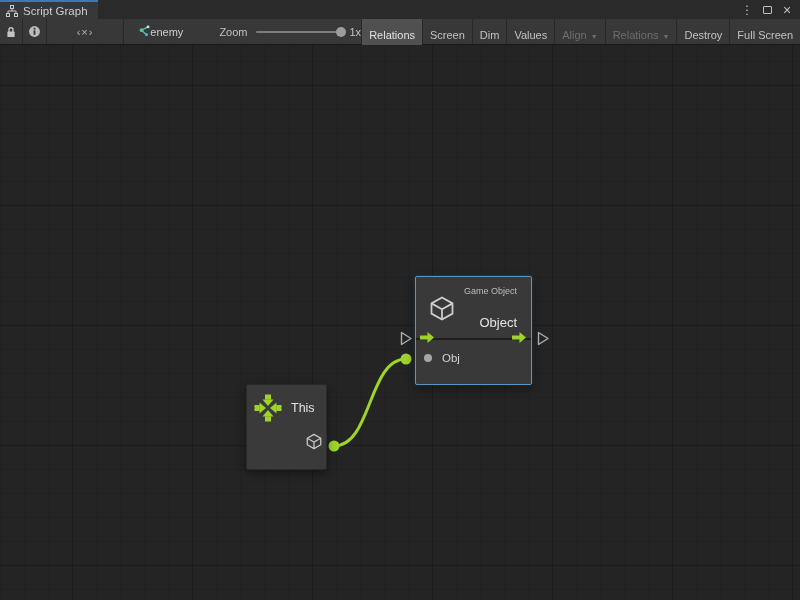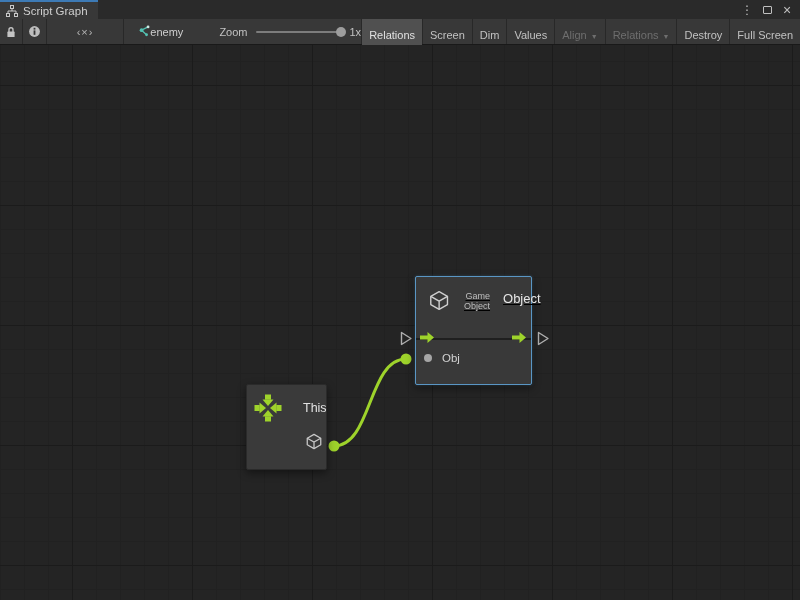--- a/index.html
+++ b/index.html
@@ -54,26 +54,26 @@
 
   .wire-layer { position:absolute; left:0; top:0; width:800px; height:555px; pointer-events:none; }
 
   .node { position:absolute; background:#3a3a3a; border-radius:2px;
           box-shadow:0 3px 8px rgba(0,0,0,0.45); }
   .node-this { left:246px; top:339px; width:81px; height:86px; border:1px solid #2a2a2a; }
   .node-destroy { left:415px; top:231px; width:117px; height:109px;
                   border:1px solid #5a96c4; background:#393939;
                   box-shadow:0 3px 8px rgba(0,0,0,0.45), 0 0 3px rgba(90,150,196,0.4); }
 
-  .this-header { position:absolute; left:6px; top:8px; display:flex; align-items:center; gap:20px; }
+  .this-header { position:absolute; left:6px; top:8px; display:flex; align-items:center; gap:8px; }
   .this-title { color:#e2e2e2; font-size:12.5px; }
   .this-port { position:absolute; right:3px; bottom:14px; }
 
   .destroy-header { position:absolute; left:12px; top:9px; display:flex; align-items:center; gap:8px; }
-  .destroy-titles { display:flex; flex-direction:row; gap:13px;text-decoration:underline; }
+  .destroy-titles { display:flex; flex-direction:column; gap:19px; }
   .destroy-sub { color:#bdbdbd; font-size:9px; }
   .destroy-title { color:#e6e6e6; font-size:13px; }
 
   .flow-line { position:absolute; left:0; right:0; top:61px; height:2px; background:#1f1f1f; }
   .flow-arrow { position:absolute; top:54px; }
   .flow-arrow.in { left:4px; }
   .flow-arrow.out { right:4px; }
 
   .obj-row { position:absolute; left:8px; top:75px; display:flex; align-items:center; gap:10px; }
   .obj-dot { width:8px; height:8px; border-radius:50%; background:#a6a6a6; }

